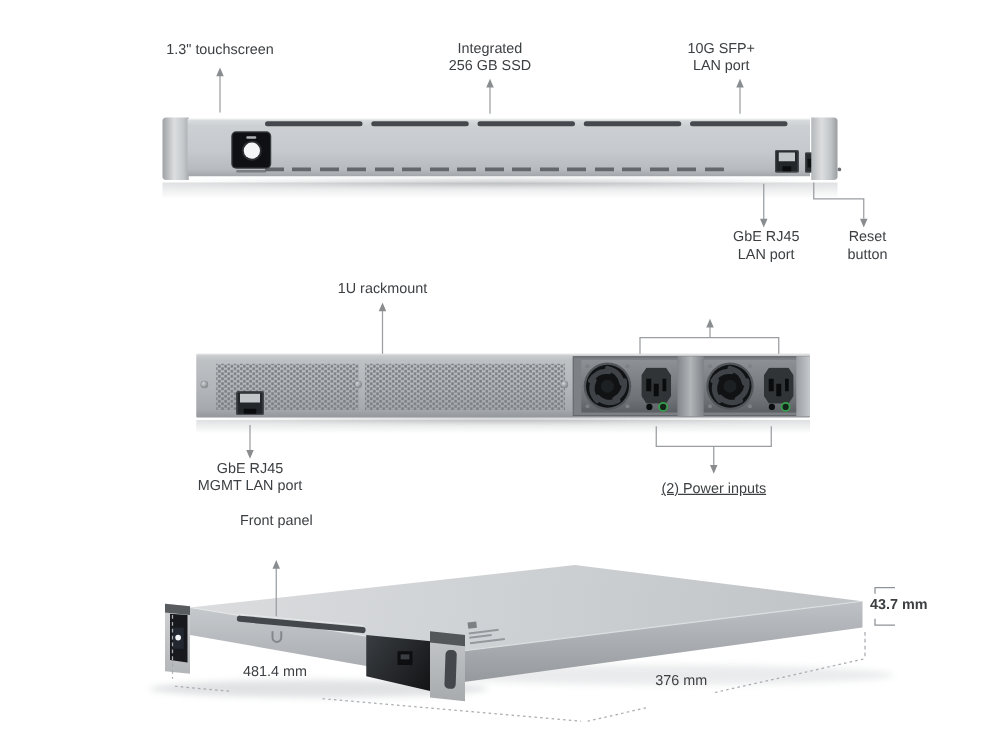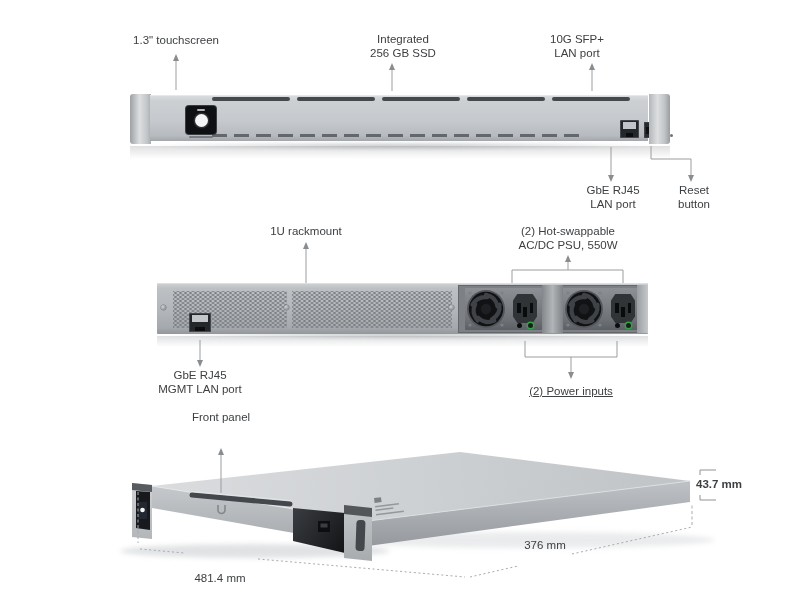--- a/index.html
+++ b/index.html
@@ -290,54 +290,50 @@
         <div class="psu-btn"></div>
         <div class="psu-led"></div>
       </div>
       <div class="bay-edge"></div>
     </div>
   </div>
 
   <div class="lbl" style="left:176px;top:34px;">
     <span>1.3" touchscreen</span>
   </div>
-  <div class="lbl" style="left:392px;top:33px;margin-left:11px;">
+  <div class="lbl" style="left:392px;top:33px;">
     <span>Integrated</span>
     <span>256 GB SSD</span>
   </div>
   <div class="lbl" style="left:577px;top:33px;">
     <span>10G SFP+</span>
     <span>LAN port</span>
   </div>
   <div class="lbl" style="left:613px;top:184px;">
     <span>GbE RJ45</span>
     <span>LAN port</span>
   </div>
   <div class="lbl" style="left:694px;top:184px;">
     <span>Reset</span>
     <span>button</span>
   </div>
   <div class="lbl" style="left:306px;top:225px;">
     <span>1U rackmount</span>
   </div>
-  <div class="lbl" style="left:568px;top:225px;">
-    <span>(2) Hot-swappable</span>
-    <span>AC/DC PSU, 550W</span>
-  </div>
   <div class="lbl" style="left:200px;top:369px;">
     <span>GbE RJ45</span>
     <span>MGMT LAN port</span>
   </div>
   <div class="lbl" style="left:571px;top:385px;text-decoration:underline;">
     <span>(2) Power inputs</span>
   </div>
   <div class="lbl" style="left:221px;top:411px;">
     <span>Front panel</span>
   </div>
-  <div class="lbl dim" style="left:220px;top:572px;">
+  <div class="lbl dim" style="left:220px;top:532px;">
     <span>481.4 mm</span>
   </div>
   <div class="lbl dim" style="left:545px;top:539px;">
     <span>376 mm</span>
   </div>
   <div class="lbl dim" style="left:719px;top:478px;font-weight:bold;">
     <span>43.7 mm</span>
   </div>
 
 </div>

